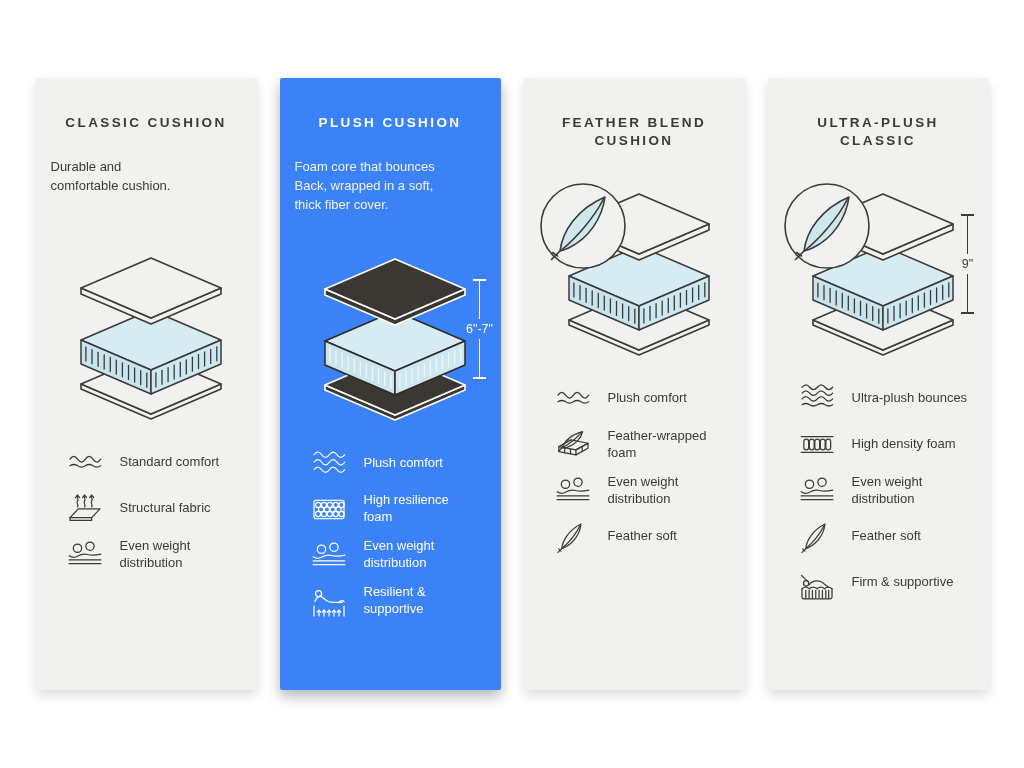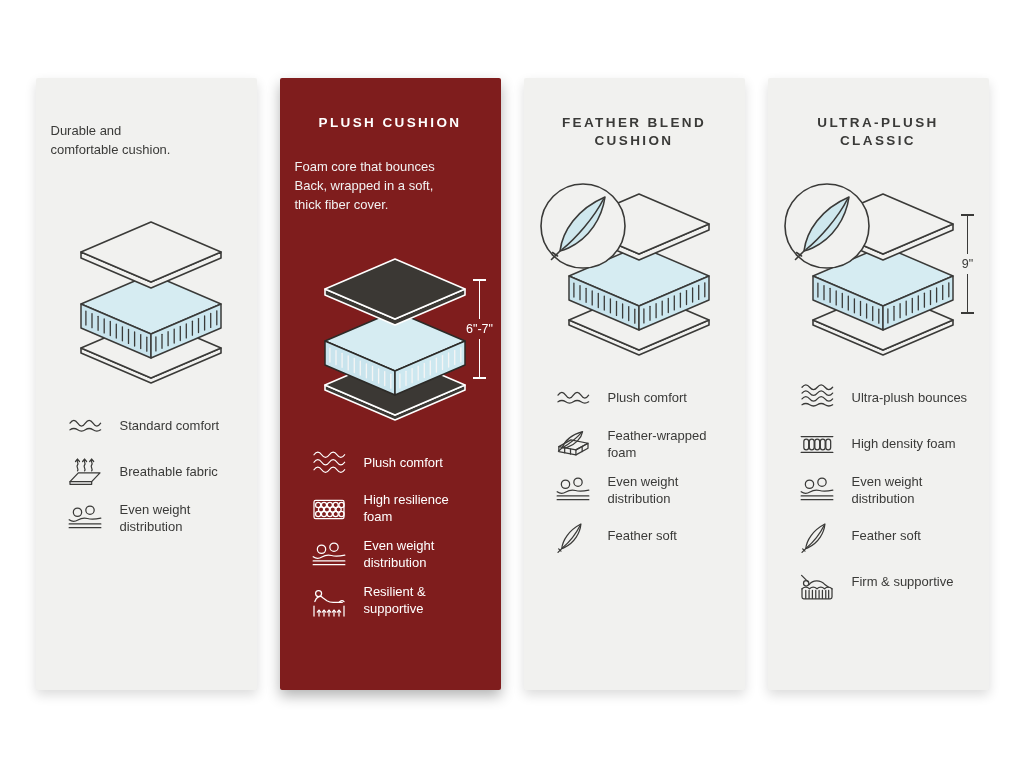--- a/index.html
+++ b/index.html
@@ -20,21 +20,21 @@
     width:221px;height:612px;
     padding:36px 15px 16px;
     border-radius:2px;
   }
   .panel.light{
     background:#f1f1ef;
     color:#3a3a38;
     box-shadow:0 5px 12px rgba(0,0,0,.14);
   }
   .panel.dark{
-    background:#7f1d1d;
+    background:#3b82f6;
     color:#ffffff;
     box-shadow:0 6px 14px rgba(0,0,0,.30);
   }
   .panel-title{
     margin:0;
     font-size:13.5px;
     font-weight:bold;
     letter-spacing:2.4px;
     line-height:1.35;
     text-align:center;
@@ -74,20 +74,21 @@
   .feature{display:flex;align-items:center;gap:15px;min-height:34px;}
   .feature-icon{flex:0 0 40px;width:40px;display:flex;justify-content:center;}
   .feature-icon svg{width:40px;height:37px;}
   .feature-label{font-size:13px;line-height:1.3;white-space:pre-line;}
 </style>
 </head>
 <body>
 
 <main class="panels" id="panels">
   <section class="panel light">
+    <h2 class="panel-title">CLASSIC CUSHION</h2>
     <p class="panel-desc">Durable and
 comfortable cushion.</p>
     <div class="illustration">
         <svg class="stack" viewBox="0 0 200 200">
           <path d="M30 156 L100 186 L170 156 L170 161 L100 191 L30 161 Z" fill="#f1f1ef" stroke="#3a3a38" stroke-width="1.6" stroke-linejoin="round"></path>
           <path d="M100 126 L170 156 L100 186 L30 156 Z" fill="#f1f1ef" stroke="#3a3a38" stroke-width="1.6" stroke-linejoin="round"></path>
           <path d="M100 82 L170 112 L100 142 L30 112 Z" fill="#d6ecf2" stroke="#3a3a38" stroke-width="1.5" stroke-linejoin="round"></path>
           <path d="M30 112 L100 142 L100 166 L30 136 Z" fill="#c9e4ed" stroke="#3a3a38" stroke-width="1.5" stroke-linejoin="round"></path>
           <path d="M100 142 L170 112 L170 136 L100 166 Z" fill="#cde8f0" stroke="#3a3a38" stroke-width="1.5" stroke-linejoin="round"></path>
           <g stroke="#3a3a38" stroke-width="1.3" stroke-linecap="round">
@@ -142,21 +143,21 @@
               <g transform="translate(8.5,0)">
                 <path d="M15 20 c2.2 -2.3 -2.2 -4.7 0 -7 c2.2 -2.3 -2.2 -4.7 0 -7"></path>
                 <path d="M12.6 8.8 L15 6 L17.4 8.8"></path>
               </g>
               <g transform="translate(17,0)">
                 <path d="M15 20 c2.2 -2.3 -2.2 -4.7 0 -7 c2.2 -2.3 -2.2 -4.7 0 -7"></path>
                 <path d="M12.6 8.8 L15 6 L17.4 8.8"></path>
               </g>
             </svg>
           </span>
-    <span class="feature-label">Breathable fabric</span>
+    <span class="feature-label">Structural fabric</span>
   </li>
 
   <li class="feature">
     <span class="feature-icon">
             <svg viewBox="0 0 48 44" fill="none" stroke="currentColor" stroke-width="1.5" stroke-linecap="round" stroke-linejoin="round" aria-hidden="true">
               <circle cx="15" cy="14.5" r="5"></circle>
               <circle cx="30" cy="12" r="5"></circle>
               <path d="M5 23.5 Q10 27 15.5 23.8 Q21 20.5 27 22 Q33 23.5 43 21.5"></path>
               <path d="M5 28.5 H43"></path>
               <path d="M5 33 H43"></path>

